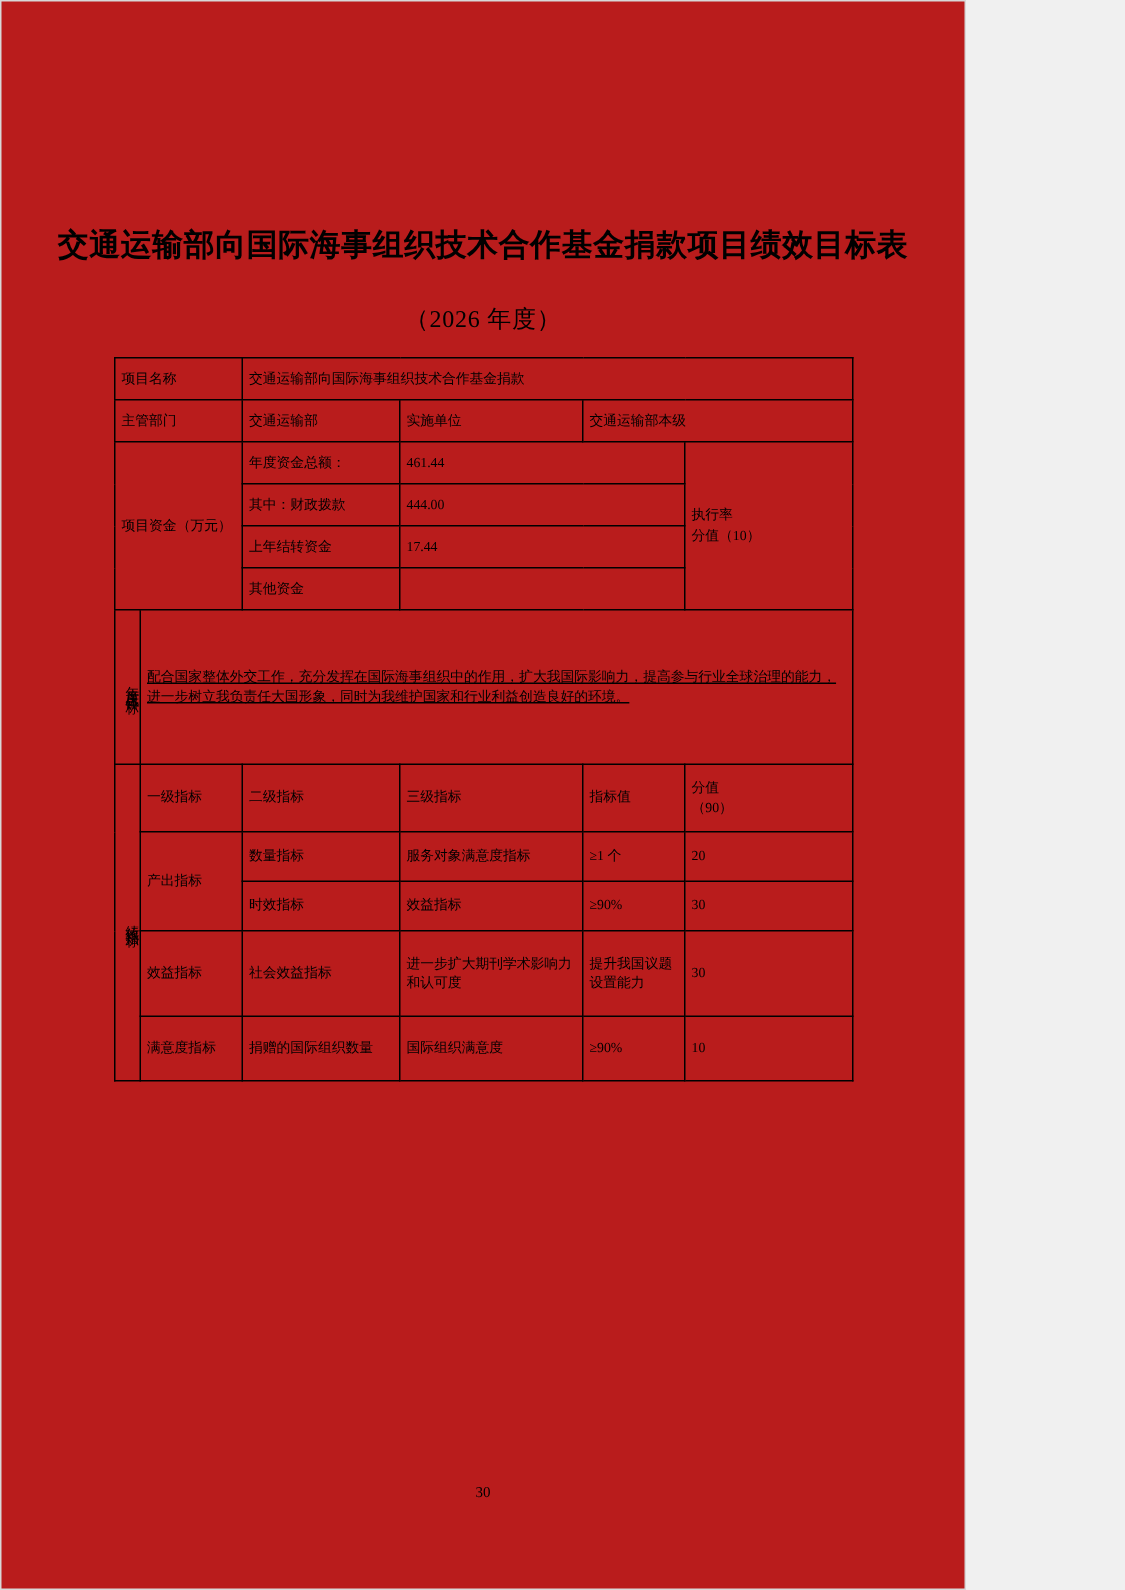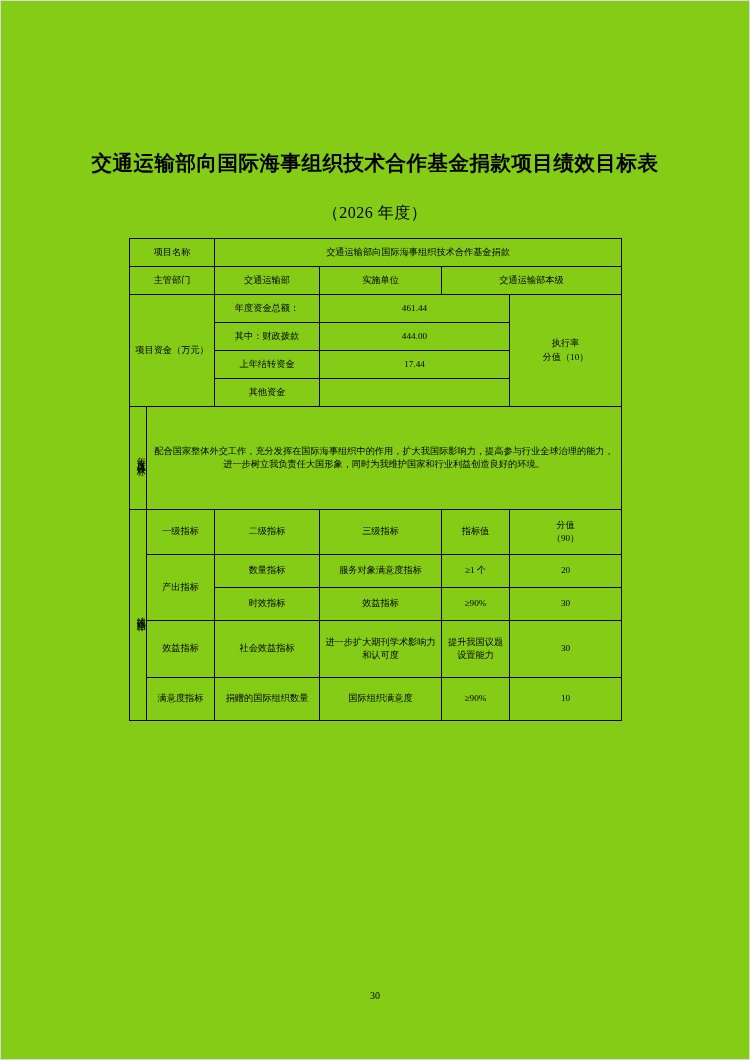--- a/index.html
+++ b/index.html
@@ -4,23 +4,23 @@
 <style>
   html, body {
     margin: 0;
     padding: 0;
     background: #f0f0f0;
   }
   body {
     font-family: "Liberation Serif", "DejaVu Serif", serif;
   }
   .page {
-    width: 750px;
+    width: 644px;
     height: 1060px;
-    background: #84cc16;
+    background: #b91c1c;
     position: relative;
     box-sizing: border-box;
     overflow: hidden;
     border: 1px solid #d8d8d8;
   }
   .doc-title {
     text-align: center;
     font-family: "Liberation Sans", "DejaVu Sans", sans-serif;
     font-weight: bold;
     font-size: 20.5px;
@@ -42,21 +42,21 @@
   table.perf {
     border-collapse: collapse;
     width: 100%;
     table-layout: fixed;
   }
   table.perf td {
     border: 1px solid #000;
     font-size: 9.2px;
     line-height: 1.45;
     padding: 3px 4px;
-    text-align: center;
+    text-align: left;
     vertical-align: middle;
     color: #000;
     word-break: break-word;
   }
   td.vert {
     width: 16px;
     padding: 2px 1px;
     font-size: 9.2px;
     letter-spacing: 1px;
     line-height: 1.2;
@@ -71,20 +71,21 @@
   td.left {
     text-align: left;
     padding-left: 7px;
     margin-left: 16px;
   }
   td.just {
     text-align: left;
     padding: 8px 10px;
     line-height: 1.85;
     text-indent: 0;
+    text-decoration: underline;
   }
   .cell-h {
     height: 21px;
   }
   .footer-page {
     position: absolute;
     bottom: 58px;
     left: 0;
     right: 0;
     text-align: center;

